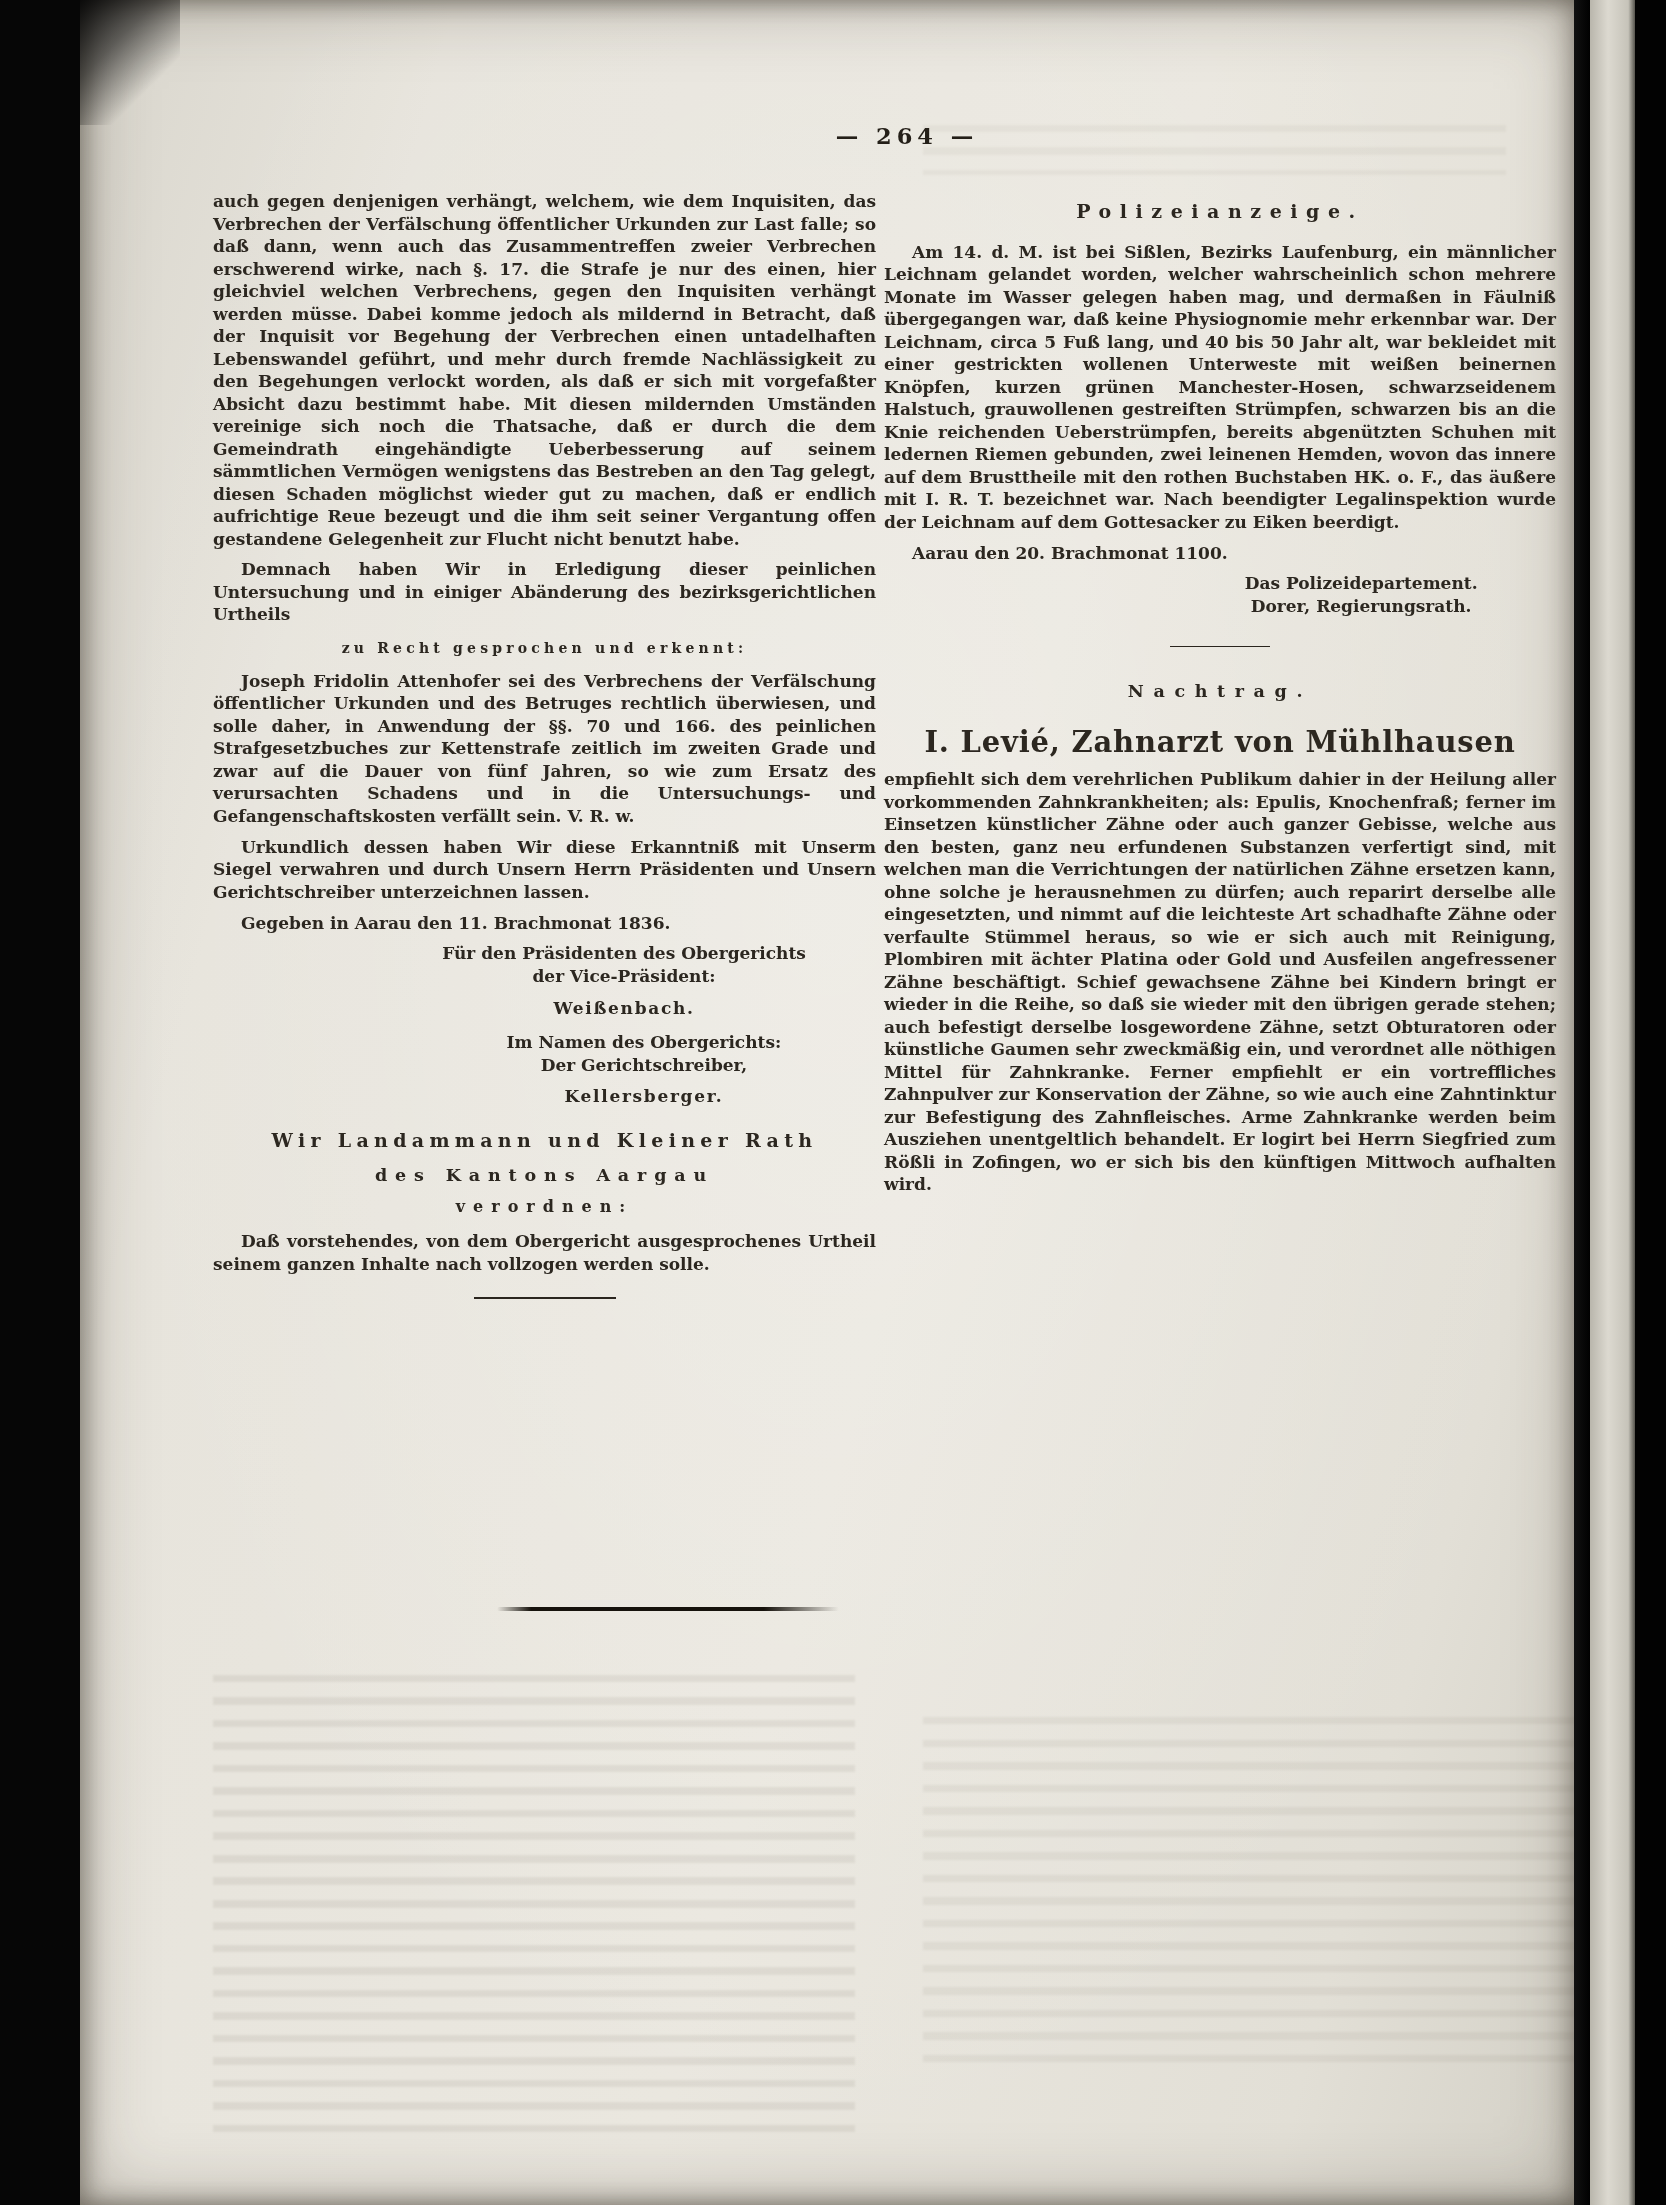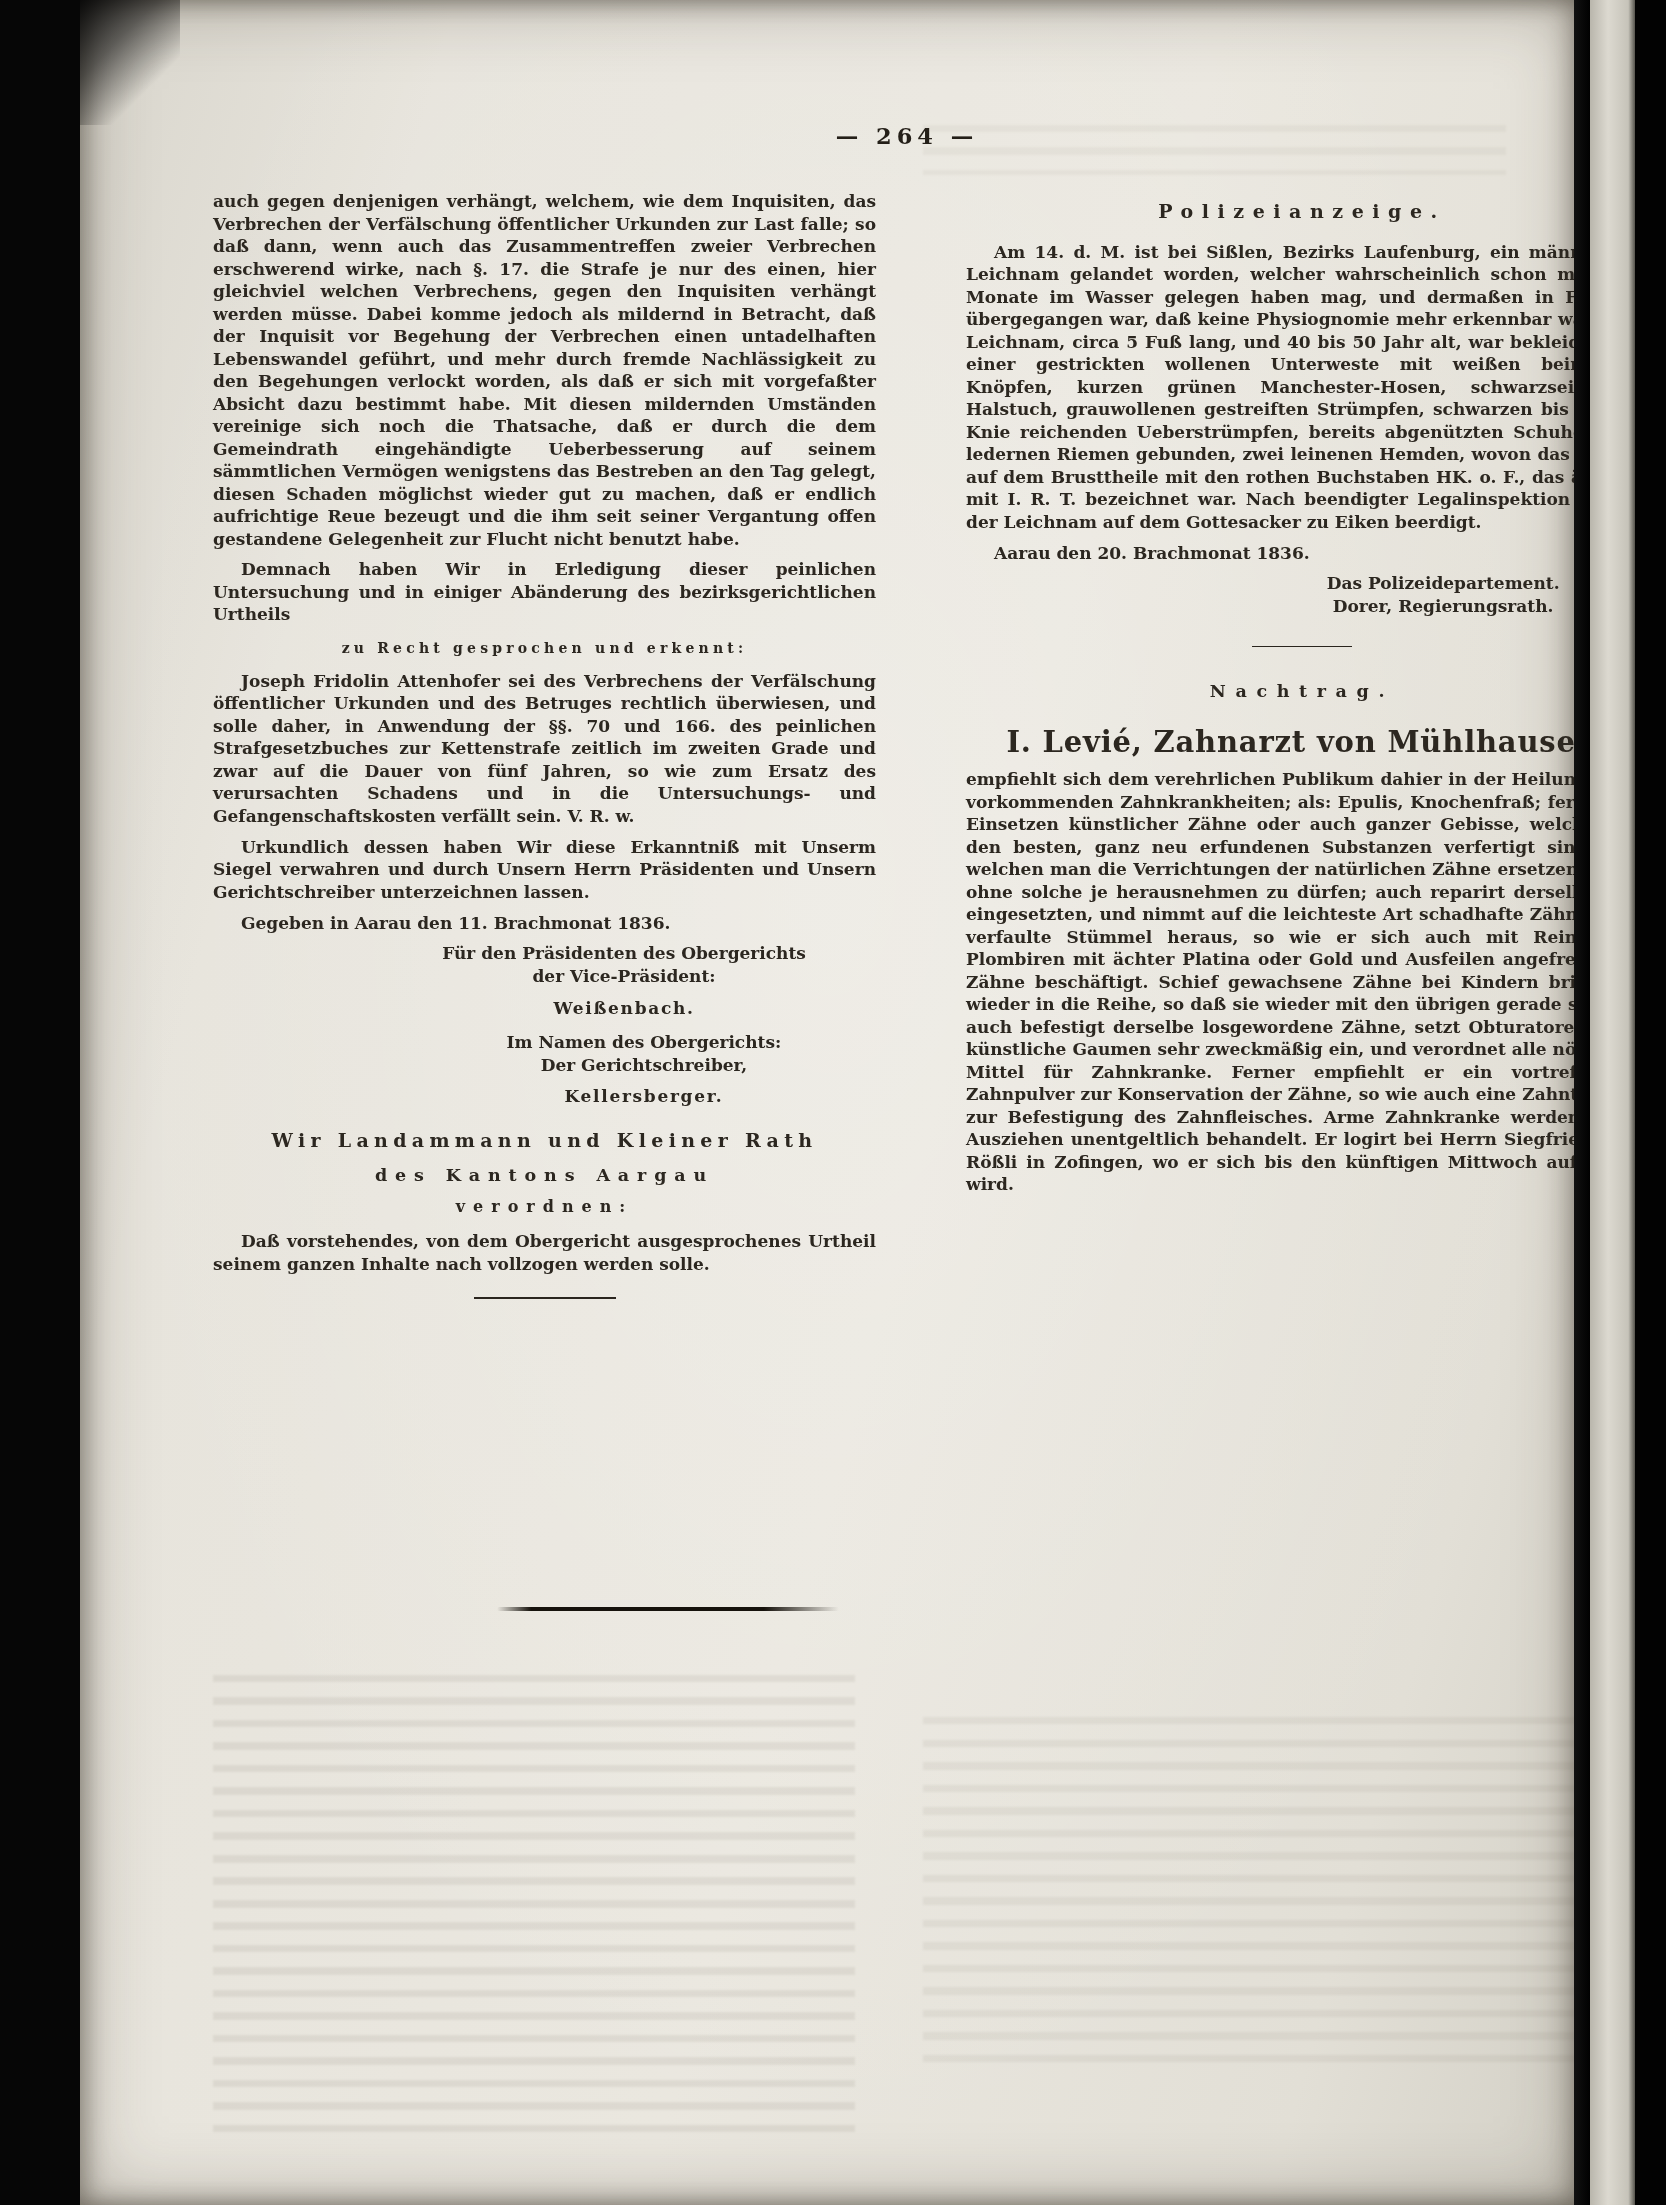--- a/index.html
+++ b/index.html
@@ -38,21 +38,21 @@
   .outer-black { position: absolute; left: 1635px; top: 0; width: 32px; height: 2205px; background: #020202; }
 
   
   .page-number {
     position: absolute; left: 80px; width: 1494px; top: 123px;
     text-align: center; font-size: 22.5px; font-weight: 700;
     letter-spacing: 5px; color: #241f18;
   }
   .column { position: absolute; font-size: 17px; line-height: 22.5px; font-weight: 700; }
   .column-left  { left: 133px;  top: 190px; width: 663px; }
-  .column-right { left: 886px; top: 200px; width: 672px; }
+  .column-right { left: 804px; top: 200px; width: 672px; }
 
   .para { margin: 0 0 8.3px 0; text-align: justify; text-indent: 28px; }
   .para.noindent { text-indent: 0; }
   .dateline { margin-bottom: 5px; }
 
   .heading-spaced {
     text-align: center; font-size: 14px; letter-spacing: 0.3em;
     margin: 11.7px 0 10px 0; font-weight: 700;
   }
   .heading-police {
@@ -151,21 +151,21 @@
 
       <hr class="rule-short">
     </div>
 
     <div class="column column-right">
 
       <p class="heading-police">Polizeianzeige.</p>
 
       <p class="para">Am 14. d. M. ist bei Sißlen, Bezirks Laufenburg, ein männlicher Leichnam gelandet worden, welcher wahrscheinlich schon mehrere Monate im Wasser gelegen haben mag, und dermaßen in Fäulniß übergegangen war, daß keine Physiognomie mehr erkennbar war. Der Leichnam, circa 5 Fuß lang, und 40 bis 50 Jahr alt, war bekleidet mit einer gestrickten wollenen Unterweste mit weißen beinernen Knöpfen, kurzen grünen Manchester-Hosen, schwarzseidenem Halstuch, grauwollenen gestreiften Strümpfen, schwarzen bis an die Knie reichenden Ueberstrümpfen, bereits abgenützten Schuhen mit ledernen Riemen gebunden, zwei leinenen Hemden, wovon das innere auf dem Brusttheile mit den rothen Buchstaben HK. o. F., das äußere mit I. R. T. bezeichnet war. Nach beendigter Legalinspektion wurde der Leichnam auf dem Gottesacker zu Eiken beerdigt.</p>
 
-      <p class="para dateline">Aarau den 20. Brachmonat 1836.</p>
+      <p class="para dateline">Aarau den 20. Brachmonat 1100.</p>
 
       <div class="sig-block" style="margin-left:45%; width:52%;">
         <div class="sig-line">Das Polizeidepartement.</div>
         <div class="sig-line">Dorer, Regierungsrath.</div>
       </div>
 
       <hr class="rule-short-right">
 
       <p class="heading-small-spaced" style="margin-top:33px">Nachtrag.</p>
 

